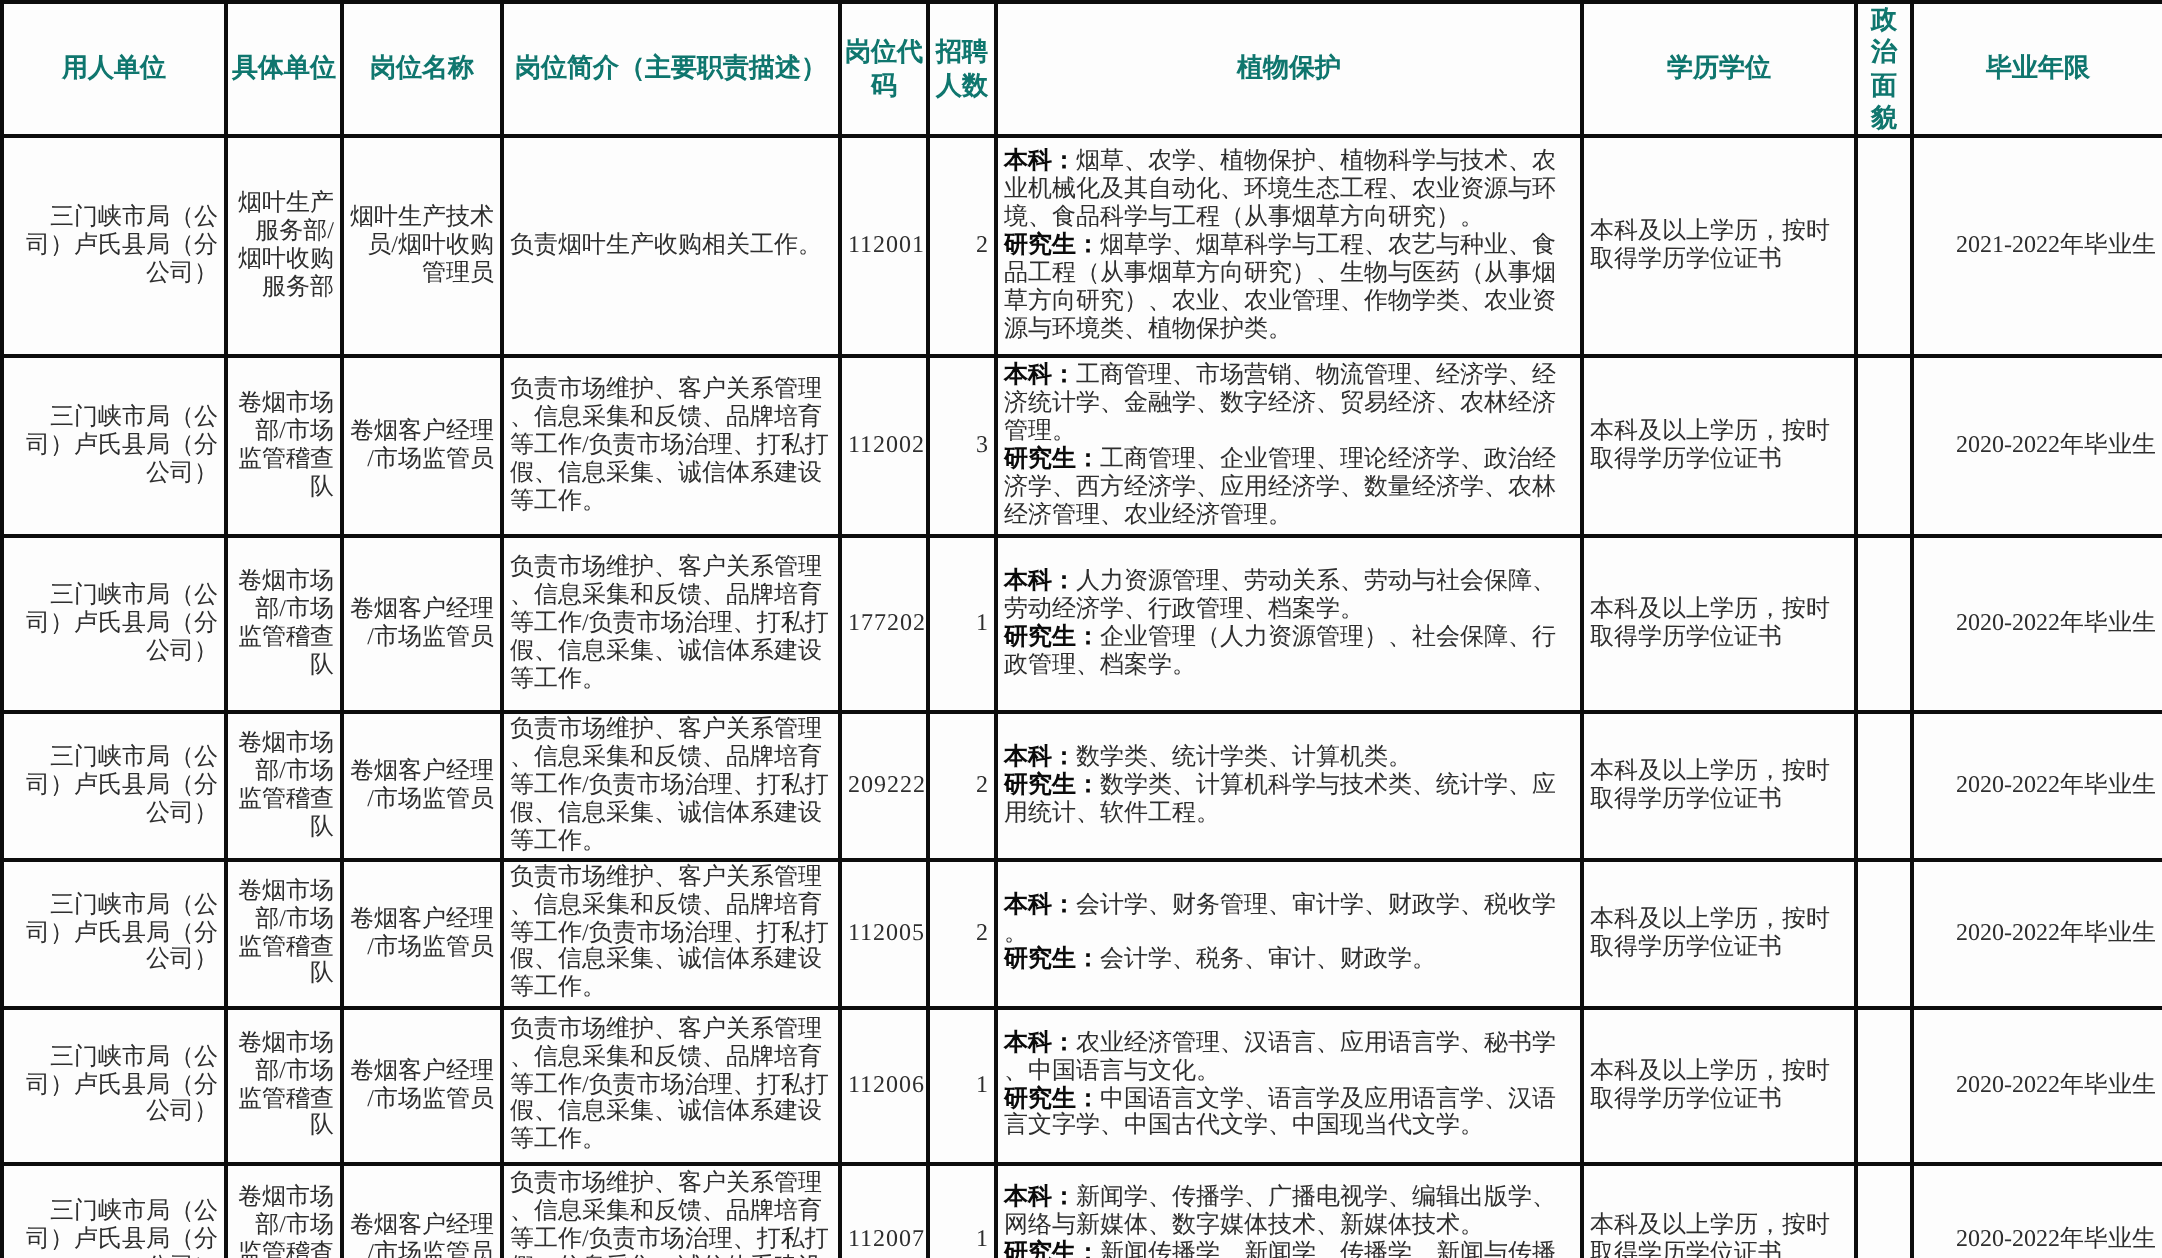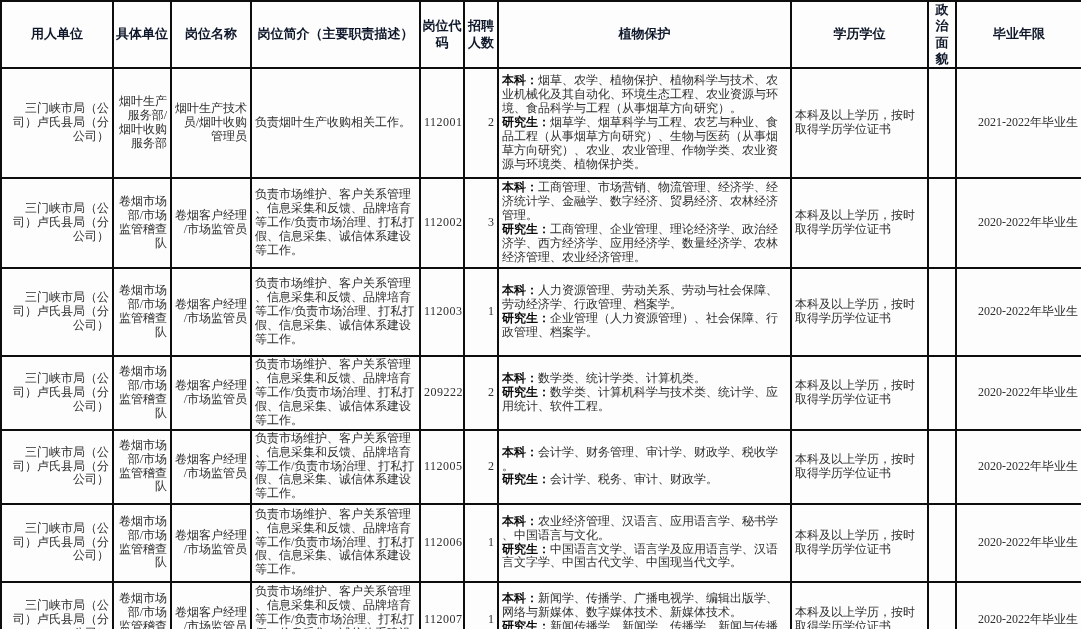--- a/index.html
+++ b/index.html
@@ -11,21 +11,21 @@
     border-collapse:collapse; table-layout:fixed;
     width:1081px; height:629px; background:#fdfdfd;
   }
   .job-table th, .job-table td {
     border:2px solid #0d0d0d; box-sizing:border-box;
     overflow:hidden; vertical-align:middle;
     font-size:12px; line-height:1.16; padding:1px 3px;
   }
   .job-table th {
     font-family:"Liberation Sans","DejaVu Sans",sans-serif;
-    font-weight:bold; color:#0f172a; font-size:13px;
+    font-weight:bold; color:#0f766e; font-size:13px;
     text-align:center; padding:0 1px; line-height:1.25;
   }
   td.ctr { text-align:right; }
   td.lft { text-align:left; }
   td.wrapall { line-break:anywhere; word-break:break-all;margin-left:28px; }
   td.code { letter-spacing:0.5px; }
   .mline { text-align:left; line-break:anywhere; word-break:break-all; }
   .mlabel { font-weight:bold; color:#0a0a0a; font-family:"Liberation Sans","DejaVu Sans",sans-serif; font-size:12px;text-align:right; }
   
   tr.hrow { height:42px; }
@@ -97,21 +97,21 @@
         </td>
         <td class="lft">本科及以上学历，按时取得学历学位证书</td>
         <td class="ctr"></td>
         <td class="ctr">2020-2022年毕业生</td>
       </tr>
       <tr class="r2">
         <td class="ctr">三门峡市局（公司）卢氏县局（分公司）</td>
         <td class="ctr wrapall">卷烟市场部/市场监管稽查队</td>
         <td class="ctr wrapall">卷烟客户经理/市场监管员</td>
         <td class="lft wrapall">负责市场维护、客户关系管理、信息采集和反馈、品牌培育等工作/负责市场治理、打私打假、信息采集、诚信体系建设等工作。</td>
-        <td class="ctr code">112003</td>
+        <td class="ctr code">177202</td>
         <td class="ctr">1</td>
         <td class="lft">
           <div class="mline"><span class="mlabel">本科：</span><span>人力资源管理、劳动关系、劳动与社会保障、劳动经济学、行政管理、档案学。</span></div>
           <div class="mline"><span class="mlabel">研究生：</span><span>企业管理（人力资源管理）、社会保障、行政管理、档案学。</span></div>
         </td>
         <td class="lft">本科及以上学历，按时取得学历学位证书</td>
         <td class="ctr"></td>
         <td class="ctr">2020-2022年毕业生</td>
       </tr>
       <tr class="r3">

